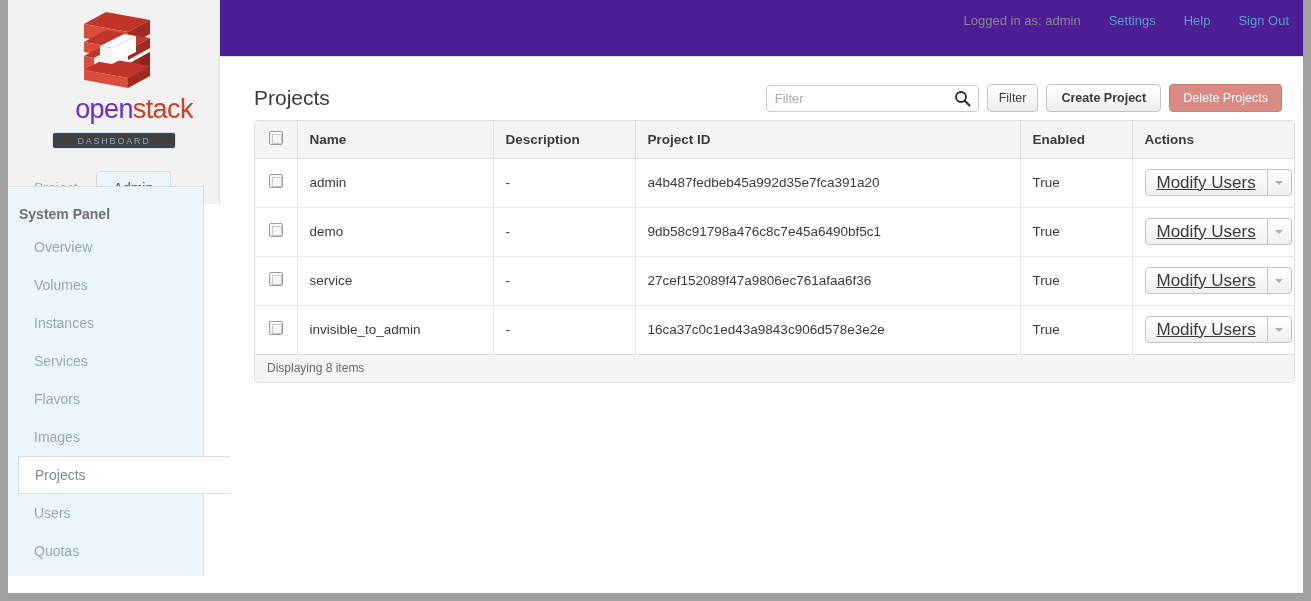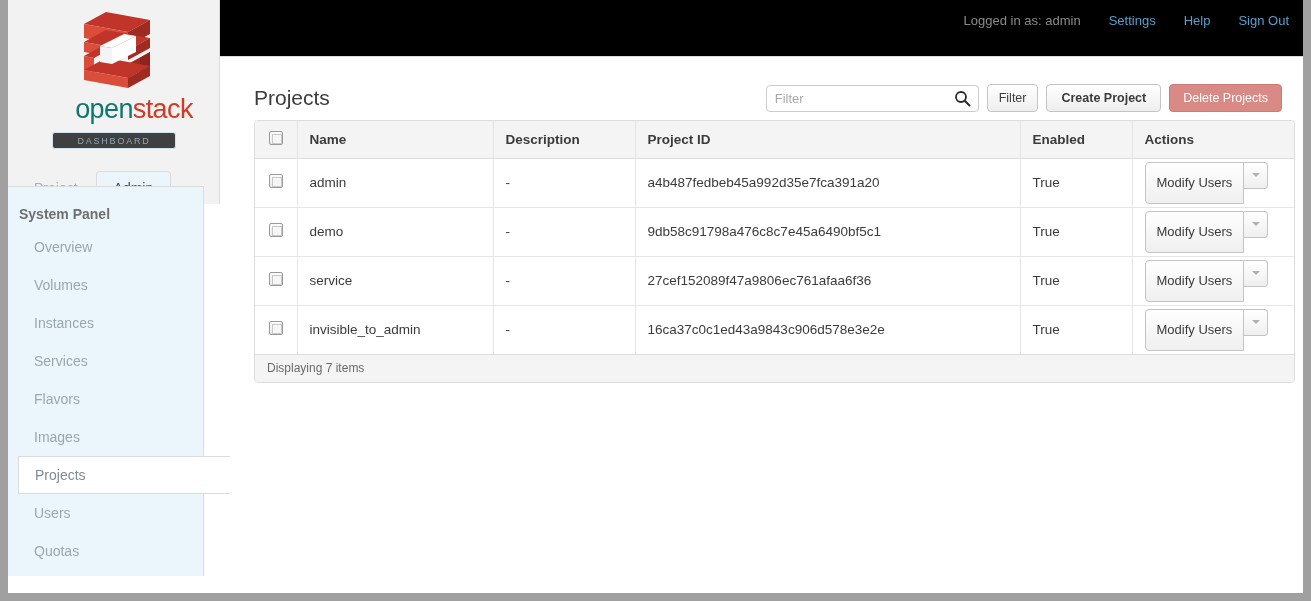--- a/index.html
+++ b/index.html
@@ -18,21 +18,21 @@
     left: 8px; top: 0px;
     width: 1295px; height: 593px;
     background: #ffffff;
     overflow: hidden;
   }
 
   
   #topbar {
     position: absolute; left: 0; top: 0;
     width: 1295px; height: 57px;
-    background: #000000;
+    background: #4c1d95;
     border-bottom: 1px solid #dcdcdc;
   }
   #topbar-right {
     position: absolute; right: 14px; top: 13px;
     display: flex; align-items: center; gap: 28px;
     font-size: 13px;
   }
   .logged-in { color: #8a8a8a; }
   .toplink { color: #5a9ec9; text-decoration: none; cursor: pointer; }
 
@@ -45,21 +45,21 @@
   }
   #logo-wrap {
     position: absolute; left: 0; top: 8px; width: 212px;
     display: flex; flex-direction: column; align-items: center;
   }
   .logo-cube { width: 96px; height: 84px; }
   .logo-word {
     font-size: 27px; letter-spacing: -0.6px;
     margin-top: 2px; font-weight: 400;
   }
-  .logo-word .open { color: #0f766e; margin-left: 40px; }
+  .logo-word .open { color: #6d28d9; margin-left: 40px; }
   .logo-word .stack { color: #cf3b24; }
   .dash-badge {
     margin-top: 7px;
     width: 124px; height: 17px;
     background: #404040;
     border: 1px solid #cfe3f0;
     border-radius: 3px;
     display: flex; align-items: center; justify-content: center;
     font-size: 9px; letter-spacing: 1.8px; color: #8fa8b8;
   }
@@ -215,27 +215,27 @@
     display: inline-block; cursor: pointer;
     position: relative;
   }
   .chk::after {
     content: ""; position: absolute; left: 2px; top: 2px;
     width: 8px; height: 8px; border: 1px solid #c9c9c9;
     background: #f6f6f6;
   }
   .action-group { display: inline-flex; }
   .action-main {
-    height: 42px; padding: 0 11px;
+    height: 27px; padding: 0 11px;
     display: flex; align-items: center;
-    font-size: 13px; color: #3b3b3b;
+    font-size: 17px; color: #3b3b3b;
     background: linear-gradient(to bottom,#ffffff,#efefef);
     border: 1px solid #c4c4c4;
     border-radius: 4px 0 0 4px;
-    cursor: pointer; white-space: nowrap;
+    cursor: pointer; white-space: nowrap; text-decoration: underline;
   }
   .action-caret {
     width: 24px; height: 27px;
     display: flex; align-items: center; justify-content: center;
     background: linear-gradient(to bottom,#ffffff,#efefef);
     border: 1px solid #c4c4c4; border-left: none;
     border-radius: 0 4px 4px 0;
     cursor: pointer;
   }
   .caret {
@@ -413,17 +413,17 @@
               <span class="action-group">
                 <span class="action-main">Modify Users</span>
                 <span class="action-caret">
                     <i class="caret"></i>
                   </span>
               </span>
             </td>
           </tr>
         </tbody>
       </table>
-      <div id="table-footer">Displaying 7 items</div>
+      <div id="table-footer">Displaying 8 items</div>
     </div>
 
   </div>
 </div>
 
 </body></html>

